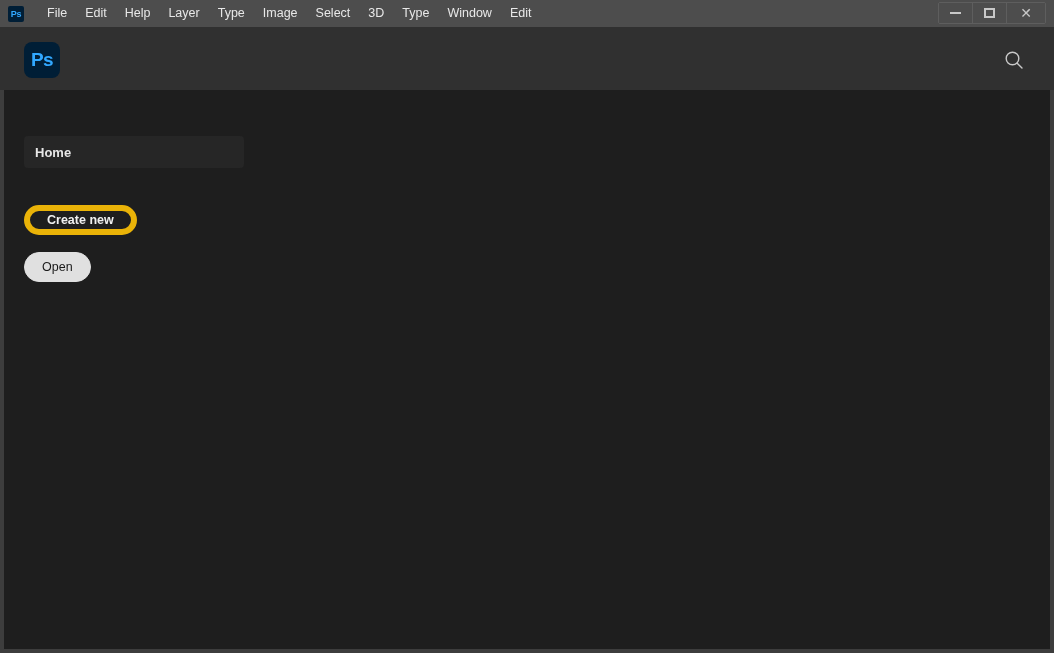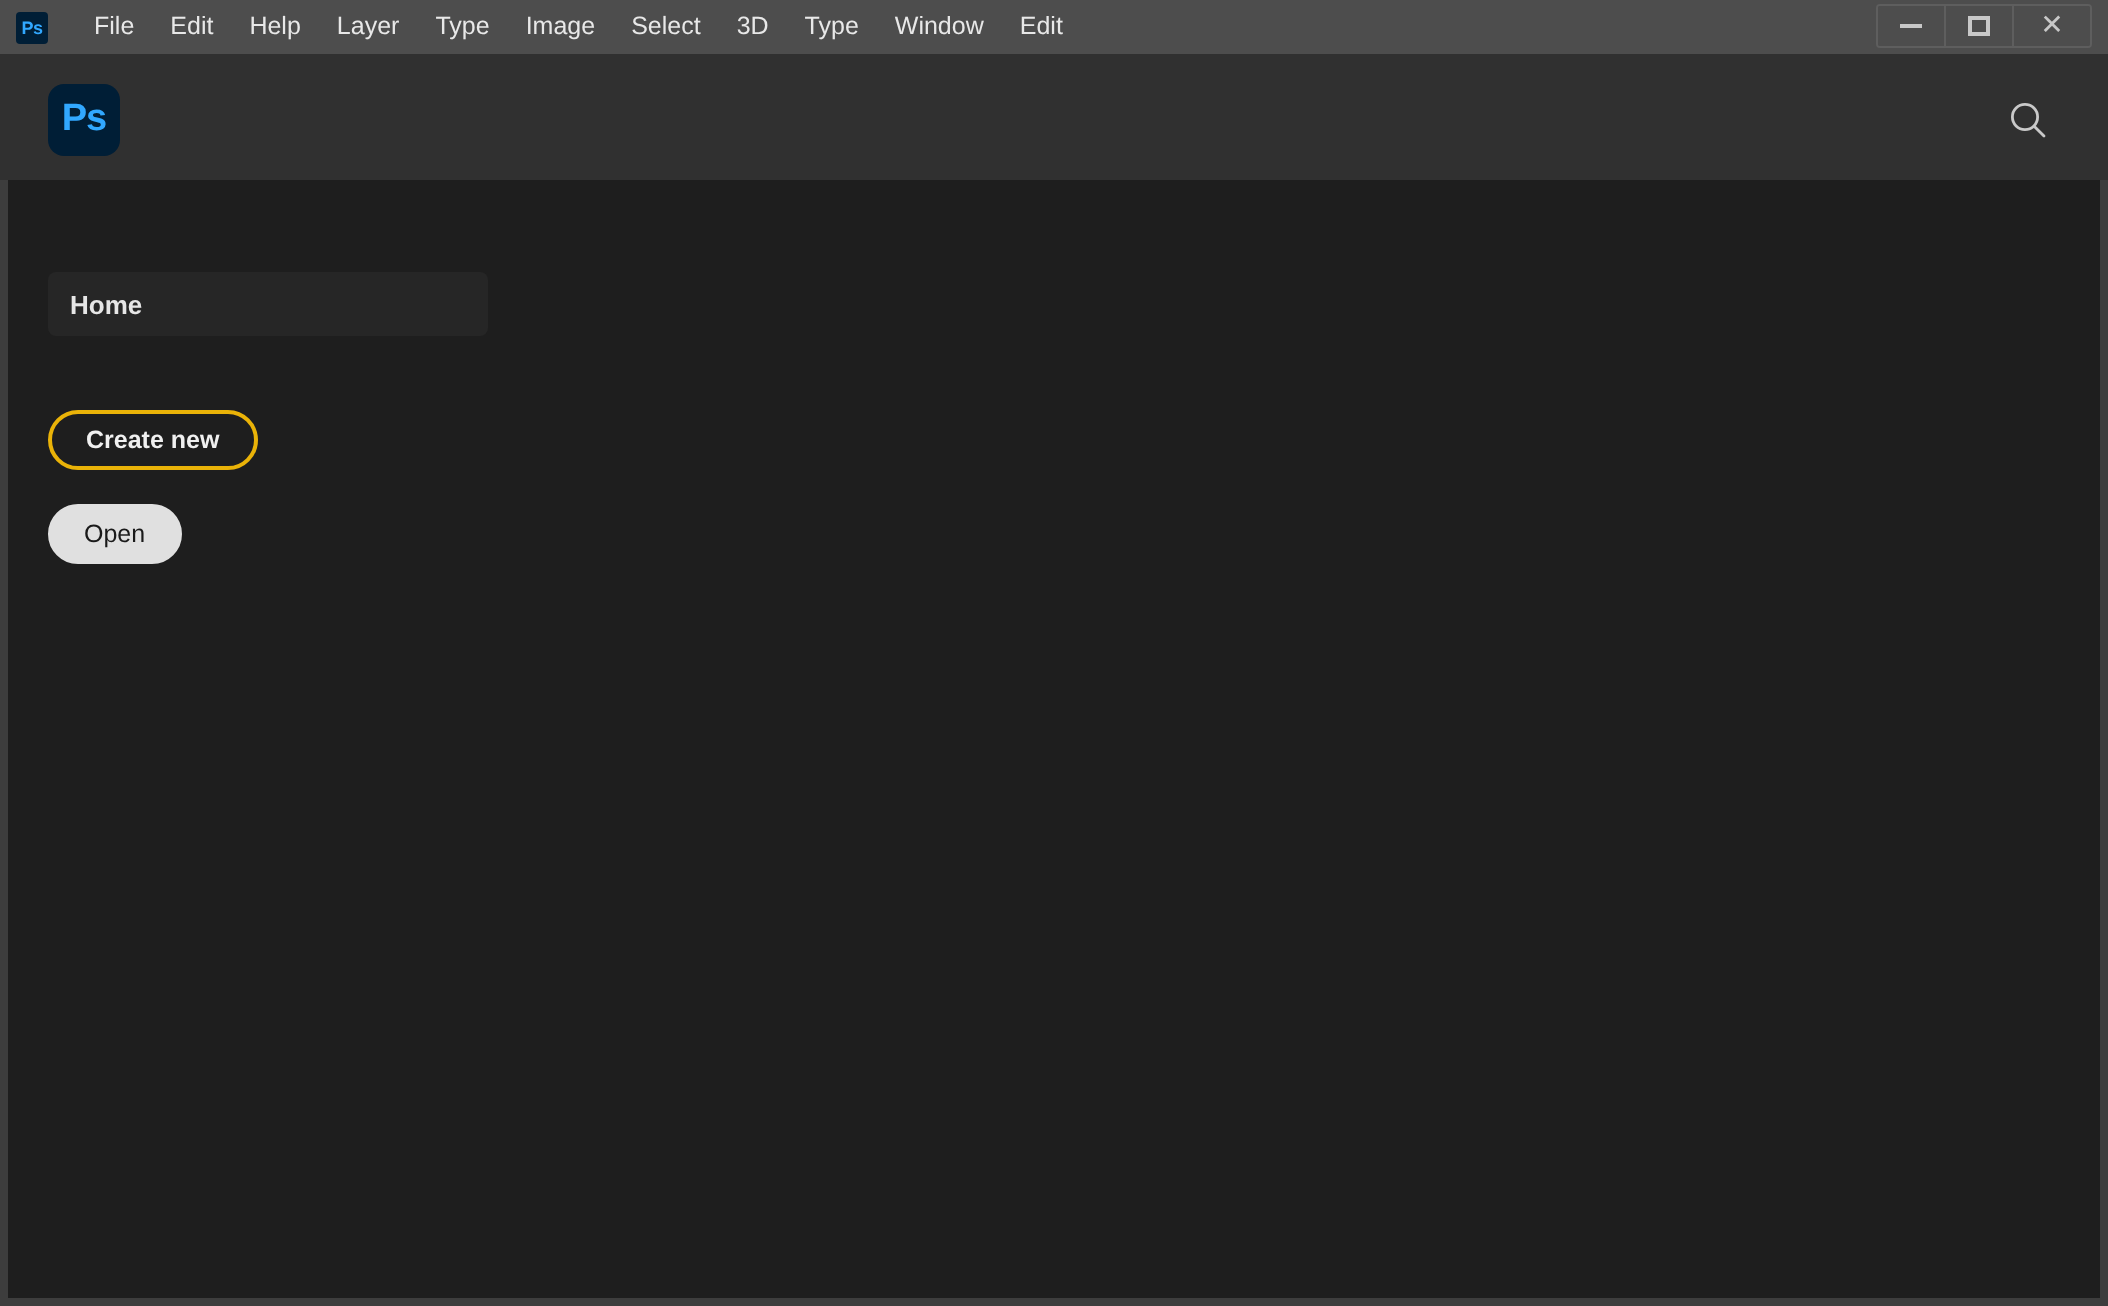--- a/index.html
+++ b/index.html
@@ -170,21 +170,21 @@
     font-weight: bold;
   }
 
   #btn-create-new {
     position: absolute;
     left: 20px;
     top: 115px;
     height: 30px;
     padding: 0 17px;
     border-radius: 15px;
-    border: 2px solid #eab308;
+    border: 6px solid #eab308;
     background: transparent;
     color: #f0f0f0;
     font-family: "Liberation Sans", sans-serif;
     font-size: 12.5px;
     font-weight: bold;
     cursor: pointer;
     display: flex;
     align-items: center;
     justify-content: center;
   }

